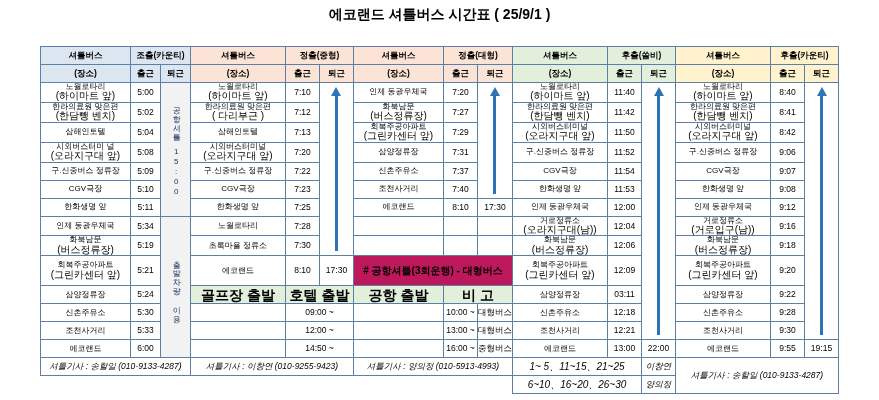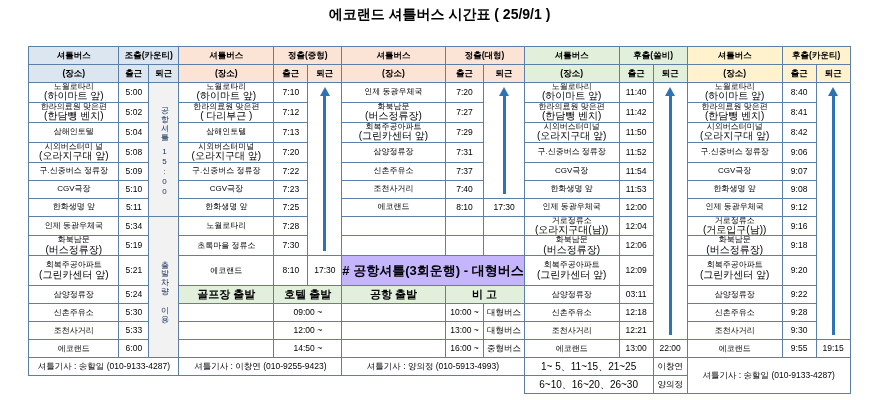--- a/index.html
+++ b/index.html
@@ -5,31 +5,31 @@
   html,body{margin:0;padding:0;background:#ffffff;}
   body{width:879px;height:400px;font-family:"Liberation Sans",sans-serif;color:#000;}
   #page{position:relative;width:879px;height:400px;box-sizing:border-box;padding:0;}
   .title{text-align:center;font-size:14px;font-weight:bold;padding-top:6px;padding-bottom:6px;letter-spacing:0px;}
   table.main{border-collapse:collapse;table-layout:fixed;margin:16px auto;font-size:8.5px;}
   table.main td,table.main th{border:1px solid #5b7fa6;padding:0;text-align:center;vertical-align:middle;line-height:1.05;height:17px;overflow:hidden;white-space:nowrap;}
   .hdr{background:#dce6f1;font-weight:bold;font-size:8.5px;}
   .hdr-or{background:#fbe4d5;font-weight:bold;font-size:8.5px;}
   .hdr-gr{background:#e2efda;font-weight:bold;font-size:8.5px;}
   .hdr-ye{background:#fff2cc;font-weight:bold;font-size:8.5px;}
-  .sub{font-weight:bold;font-size:11px;}
+  .sub{font-weight:bold;font-size:14px;}
   .loc{font-size:8px;padding:0 2px;}
   .tm{font-size:8.5px;}
   .vert{writing-mode:vertical-rl;text-orientation:upright;font-size:8px;letter-spacing:1px;line-height:1.1;background:#f2f2f2;color:#1f3864;}
   .arrow-cell{position:relative;background:#ffffff;}
   .arrow{position:absolute;left:50%;top:4px;bottom:4px;width:0;transform:translateX(-50%);}
   .arrow .shaft{position:absolute;left:-1.5px;top:8px;bottom:0;width:3px;background:#2e74b5;}
   .arrow .head{position:absolute;left:-5px;top:0;width:0;height:0;border-left:5px solid transparent;border-right:5px solid transparent;border-bottom:9px solid #2e74b5;}
-  .yellow{background:#c4b5fd;font-weight:bold;font-size:13px;}
+  .yellow{background:#be185d;font-weight:bold;font-size:10px;}
   .green-b{background:#e2efda;font-weight:bold;}
-  .driver{font-size:8.5px;text-align:center;}
+  .driver{font-size:8.5px;text-align:center;font-style:italic;}
   .small7{font-size:10px;}
   .nb{border:none !important;}
 </style>
 </head>
 <body>
 
 <div id="page">
   <div class="title">에코랜드 셔틀버스 시간표 ( 25/9/1 )</div>
 
   <table class="main">

